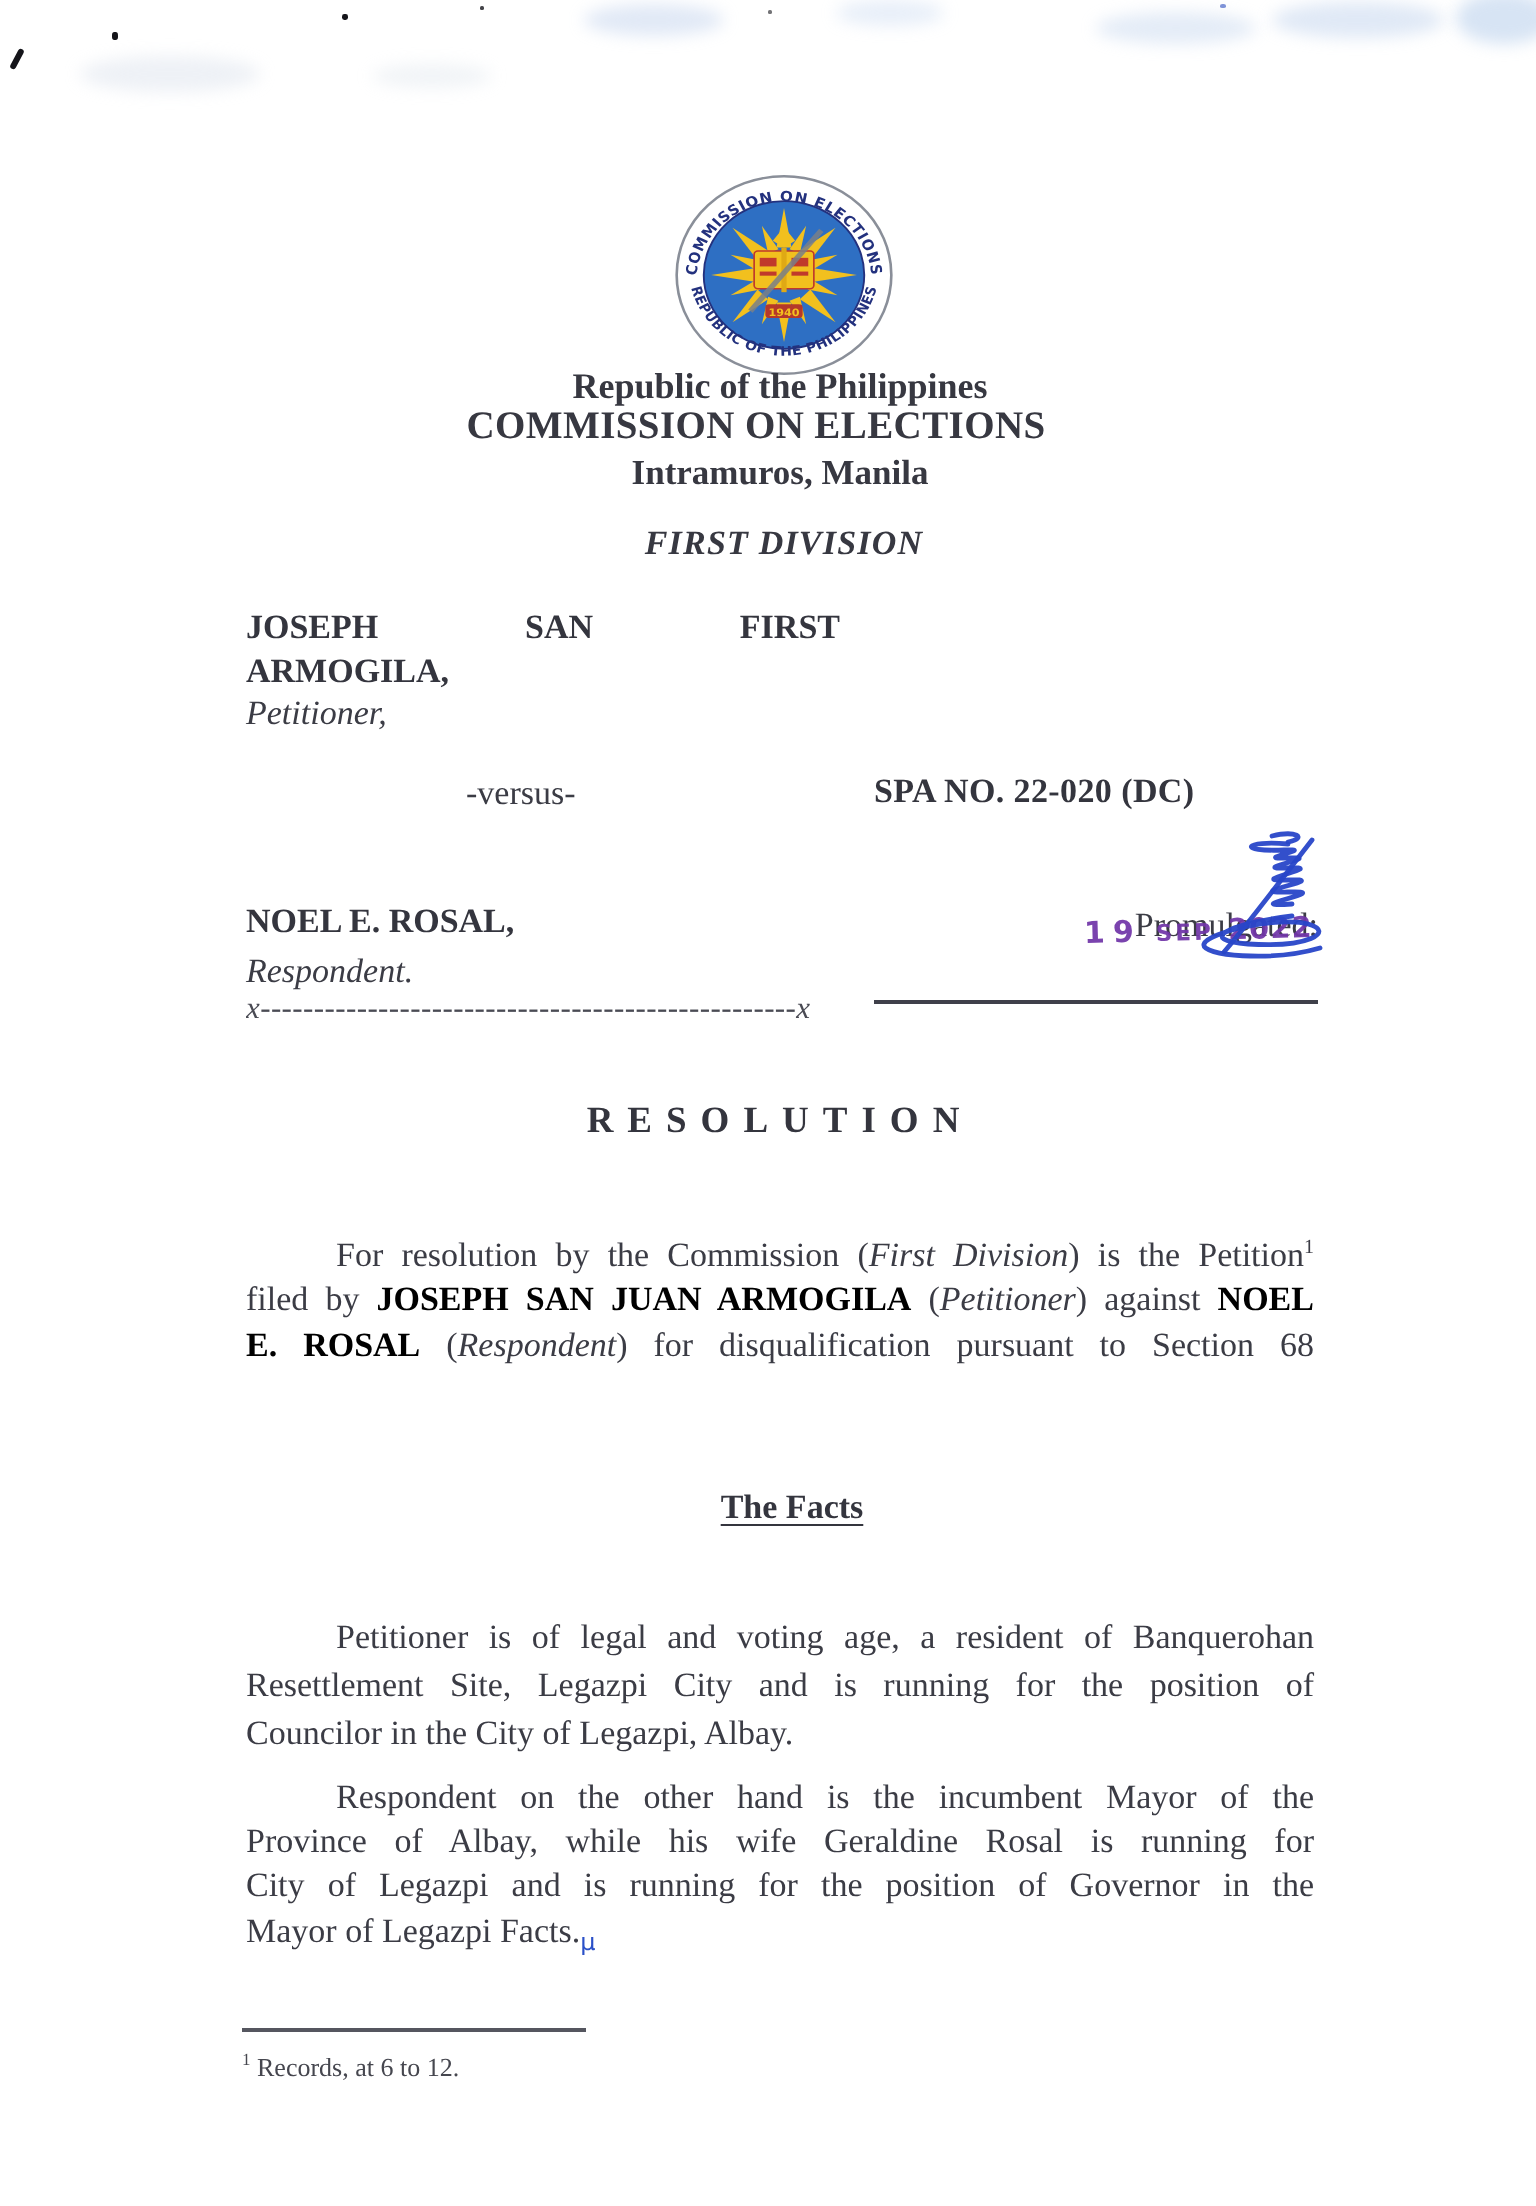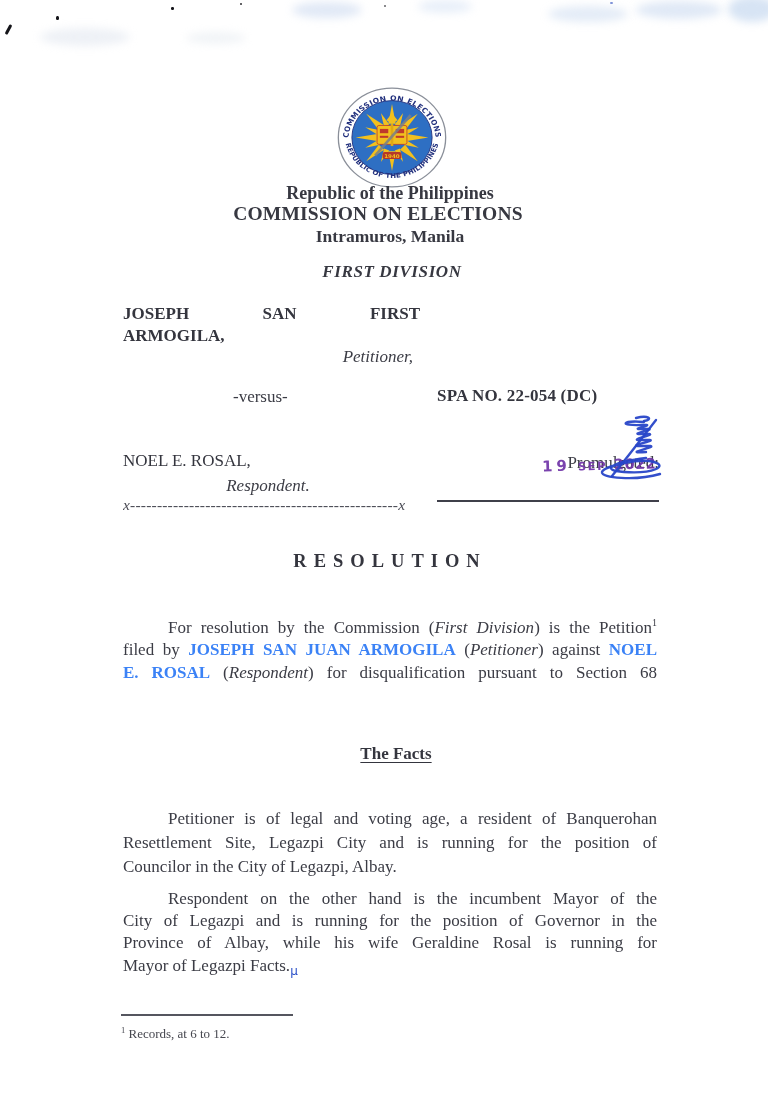--- a/index.html
+++ b/index.html
@@ -36,24 +36,24 @@
   .hdr-republic{top:183px;font-size:18px;transform:translateX(6px);}
   .hdr-commission{top:203px;font-size:19.5px;letter-spacing:.2px;transform:translateX(-6px);}
   .hdr-location{top:226px;font-size:17.5px;transform:translateX(6px);}
   .hdr-division{top:262px;font-size:17px;font-style:italic;letter-spacing:.6px;transform:translateX(8px);}
   
   .cap-left{position:absolute;left:123px;top:304px;width:297px;font-size:17px;}
   .cap-right{position:absolute;left:437px;top:304px;width:222px;font-size:17px;}
   .cap-left > div, .cap-right > div{position:absolute;left:0;width:100%;}
   .pname1{top:0;display:flex;justify-content:space-between;width:266px;font-weight:bold;color:#34353e;}
   .pname2{top:22px;font-weight:bold;color:#34353e;}
-  .prole{top:43px;font-style:italic;text-align:right;padding-right:7px;box-sizing:border-box;}
+  .prole{top:43px;font-style:italic;padding-right:7px;box-sizing:border-box;}
   .versus{top:83px;padding-left:110px;box-sizing:border-box;}
-  .rname{top:147px;font-weight:normal;color:#34353e;}
-  .rrole{top:172px;font-style:italic;text-align:center;padding-right:7px;box-sizing:border-box;}
+  .rname{top:147px;font-weight:bold;color:#34353e;}
+  .rrole{top:172px;font-style:italic;text-align:left;padding-right:7px;box-sizing:border-box;}
   .xline{top:192px;font-style:italic;font-size:15.5px;letter-spacing:.2px;white-space:nowrap;overflow:hidden;color:#4a4b54;}
   .case-no{top:82px;font-weight:bold;color:#34353e;letter-spacing:.2px;}
   .promulgated{top:149px;text-align:right;}
   .prom-underline{top:196px;border-bottom:2px solid #3f404a;height:0;}
   
   .stamp{
     position:absolute;left:542px;top:456px;display:flex;align-items:baseline;gap:7px;
     font-family:"DejaVu Sans", sans-serif;font-weight:bold;color:#7135a8;
     transform:rotate(-1.5deg);opacity:.93;white-space:nowrap;
   }
@@ -65,21 +65,21 @@
   
   .res-title{position:absolute;left:0;top:551px;width:768px;text-align:center;font-weight:bold;
     font-size:18.5px;letter-spacing:7px;color:#34353e;transform:translateX(6px);}
   .para{position:absolute;left:123px;width:534px;font-size:17px;line-height:22.4px;color:#3b3c45;}
   .p-intro{top:617px;}
   .p-facts1{top:807px;line-height:23.8px;}
   .p-facts2{top:888px;line-height:22.2px;}
   .jline{text-align:justify;text-align-last:justify;}
   .jlast{text-align:left;}
   .ind{padding-left:45px;}
-  .b{font-weight:bold;color:#3b82f6;}
+  .b{font-weight:bold;color:#000000;}
   .it{font-style:italic;}
   sup{font-size:10px;line-height:0;}
   .facts-heading{position:absolute;left:0;top:744px;width:768px;text-align:center;font-weight:bold;
     font-size:17px;color:#34353e;text-decoration:underline;text-underline-offset:3px;transform:translateX(12px);}
   .pmark{color:#2a50c8;font-size:12px;vertical-align:-4px;font-family:"DejaVu Sans", sans-serif;}
   
   .fn-rule{position:absolute;left:121px;top:1014px;width:172px;border-bottom:2px solid #55565f;}
   .footnote{position:absolute;left:121px;top:1026px;font-size:13px;color:#46474f;}
   .footnote sup{font-size:8.5px;}
 </style>
@@ -156,21 +156,21 @@
       </div>
     <div class="pname2">ARMOGILA,</div>
     <div class="prole">Petitioner,</div>
     <div class="versus">-versus-</div>
     <div class="rname">NOEL E. ROSAL,</div>
     <div class="rrole">Respondent.</div>
     <div class="xline">x--------------------------------------------------x</div>
   </div>
 
   <div class="cap-right">
-    <div class="case-no">SPA NO. 22-054 (DC)</div>
+    <div class="case-no">SPA NO. 22-020 (DC)</div>
     <div class="promulgated">Promulgated:</div>
     <div class="prom-underline"></div>
   </div>
 
   <div class="stamp">
       <span class="d">19</span>
       <span class="m">SEP</span>
       <span class="y">2022</span>
     </div>
 
@@ -192,21 +192,21 @@
   <div class="facts-heading">The Facts</div>
 
   <div class="para p-facts1">
     <div class="jline ind">Petitioner is of legal and voting age, a resident of Banquerohan</div>
     <div class="jline">Resettlement Site, Legazpi City and is running for the position of</div>
     <div class="jlast">Councilor in the City of Legazpi, Albay.</div>
   </div>
 
   <div class="para p-facts2">
     <div class="jline ind">Respondent on the other hand is the incumbent Mayor of the</div>
+    <div class="jline">Province of Albay, while his wife Geraldine Rosal is running for</div>
     <div class="jline">City of Legazpi and is running for the position of Governor in the</div>
-    <div class="jline">Province of Albay, while his wife Geraldine Rosal is running for</div>
     <div class="jlast"><span>Mayor of Legazpi Facts.</span><span class="pmark">µ</span></div>
   </div>
 
   <div class="fn-rule"></div>
   <div class="footnote"><sup>1</sup><span> Records, at 6 to 12.</span></div>
 
 </div>
 
 </body></html>

